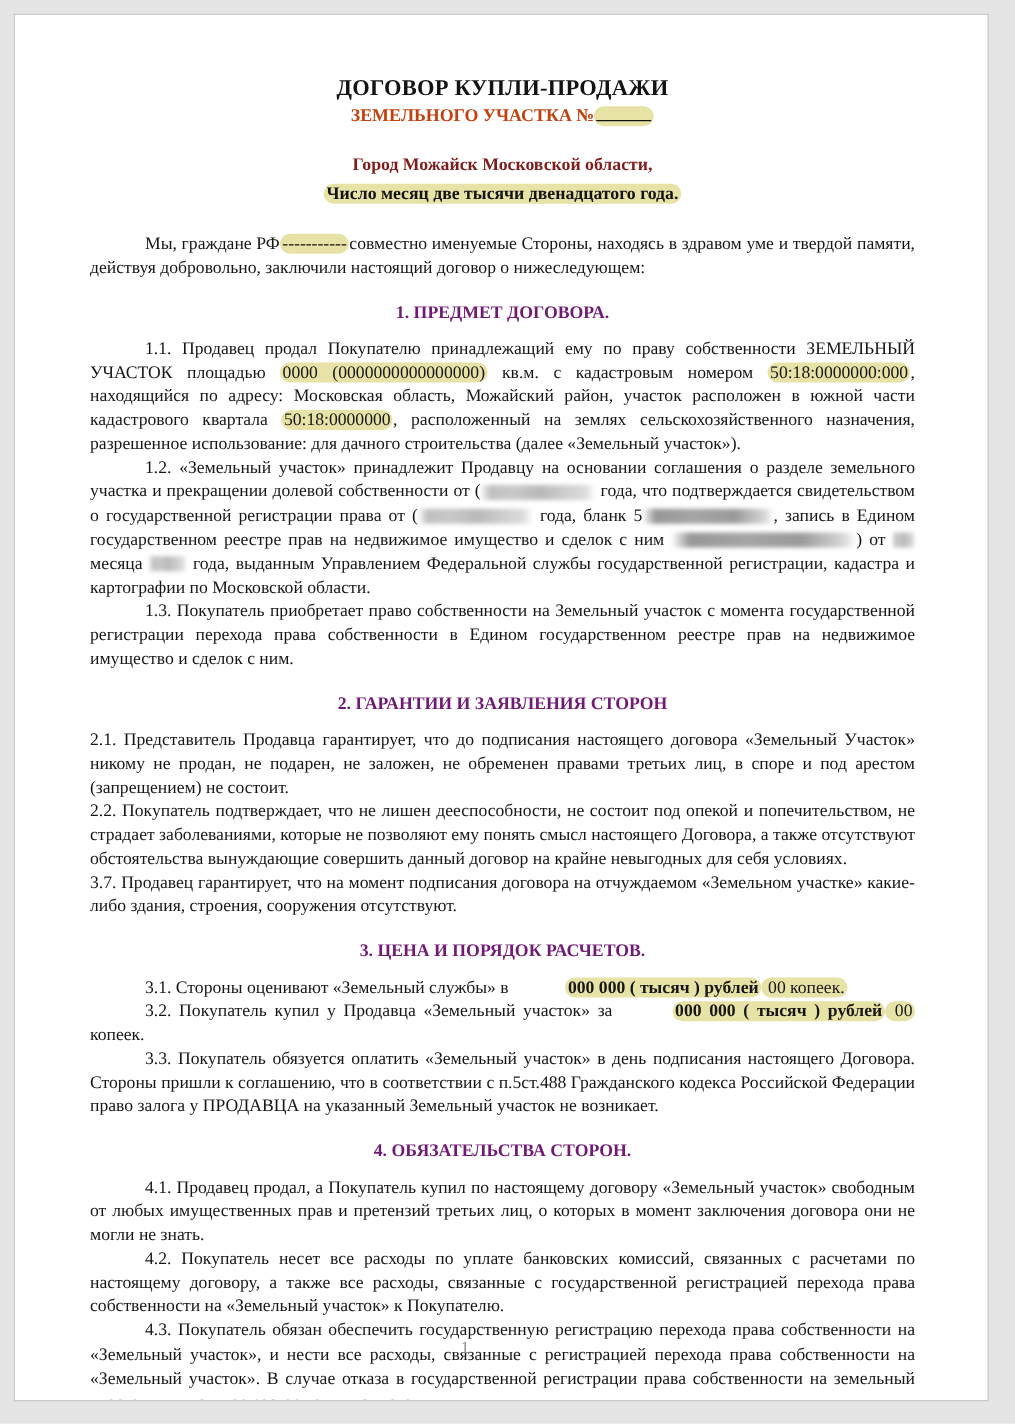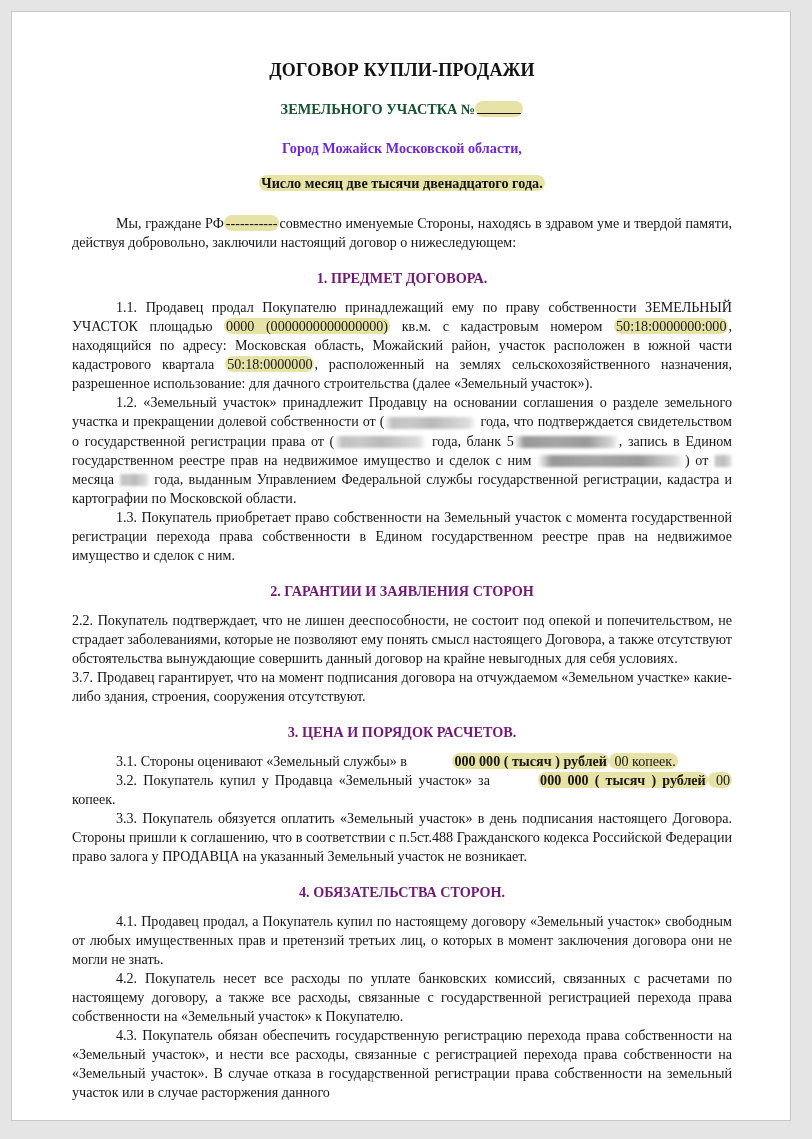--- a/index.html
+++ b/index.html
@@ -35,35 +35,35 @@
     font-weight: bold;
     font-size: 18px;
     letter-spacing: 0.2px;
     line-height: 1.18;
     color: #131313;
   }
   .doc-subtitle {
     text-align: center;
     font-weight: bold;
     font-size: 14.3px;
-    margin-top: 20px;
-    color: #14532d;
+    margin-top: 4px;
+    color: #c2410c;
   }
   .city-line {
     text-align: center;
     font-weight: bold;
     font-size: 14.2px;
     margin-top: 22px;
-    color: #6d28d9;
+    color: #7f1d1d;
   }
   .date-line {
     text-align: center;
     font-weight: bold;
     font-size: 14.2px;
-    margin-top: 18px;
+    margin-top: 6px;
     color: #131313;
   }
   p.body-par {
     margin: 0;
     font-size: 14.1px;
     line-height: 1.355;
     text-align: justify;
     color: #161616;
     -webkit-hyphens: none;
     hyphens: none;
@@ -159,20 +159,21 @@
     <div id="sections-host">
         <div class="gap-md"></div>
         <h2 class="section-head">1. ПРЕДМЕТ ДОГОВОРА.</h2>
         <div class="gap-sm"></div>
         <p class="body-par indent"><span>1.1.</span> <span>Продавец продал Покупателю принадлежащий ему по праву собственности ЗЕМЕЛЬНЫЙ УЧАСТОК площадью </span><span class="hl">0000 (0000000000000000)</span><span> кв.м. с кадастровым номером </span><span class="hl">50:18:0000000:000</span><span>, находящийся по адресу: Московская область, Можайский район, участок расположен в южной части кадастрового квартала </span><span class="hl">50:18:0000000</span><span>, расположенный на землях сельскохозяйственного назначения, разрешенное использование: для дачного строительства (далее «Земельный участок»).</span></p>
         <p class="body-par indent"><span>1.2.</span> <span>«Земельный участок» принадлежит Продавцу на основании соглашения о разделе земельного участка и прекращении долевой собственности от (</span><span class="redact" style="width: 92px;"></span><span> года, что подтверждается свидетельством о государственной регистрации права от (</span><span class="redact" style="width: 92px;"></span><span> года, бланк 5</span><span class="redact dark" style="width: 105px;"></span><span>, запись в Едином государственном реестре прав на недвижимое имущество и сделок с ним </span><span class="redact dark" style="width: 148px;"></span><span>)   от </span><span class="redact" style="width: 18px;"></span><span> месяца </span><span class="redact" style="width: 30px;"></span><span> года, выданным Управлением Федеральной службы государственной регистрации, кадастра и картографии по Московской области.</span></p>
         <p class="body-par indent"><span>1.3.</span> <span>Покупатель приобретает право собственности на Земельный участок с момента государственной регистрации перехода права собственности в Едином государственном реестре прав на недвижимое имущество и сделок с ним.</span></p>
         <div class="gap-md"></div>
         <h2 class="section-head">2. ГАРАНТИИ И ЗАЯВЛЕНИЯ СТОРОН</h2>
         <div class="gap-sm"></div>
+        <p class="body-par"><span>2.1.</span> <span>Представитель Продавца гарантирует, что до подписания настоящего договора «Земельный Участок» никому не продан, не подарен, не заложен, не обременен правами третьих лиц, в споре и под арестом (запрещением) не состоит.</span></p>
         <p class="body-par"><span>2.2.</span> <span>Покупатель подтверждает, что не лишен дееспособности, не состоит под опекой и попечительством, не страдает заболеваниями, которые не позволяют ему понять смысл настоящего Договора, а также отсутствуют обстоятельства вынуждающие совершить данный договор на крайне невыгодных для себя условиях.</span></p>
         <p class="body-par"><span>3.7.</span> <span>Продавец гарантирует, что на момент подписания договора на отчуждаемом «Земельном участке» какие-либо здания, строения, сооружения отсутствуют.</span></p>
         <div class="gap-md"></div>
         <h2 class="section-head">3. ЦЕНА И ПОРЯДОК РАСЧЕТОВ.</h2>
         <div class="gap-sm"></div>
         <p class="body-par indent"><span>3.1.</span> <span>Стороны оценивают «Земельный службы» в </span><span class="hl hl-b">000 000 ( тысяч ) рублей</span><span class="hl"> 00 копеек.</span></p>
         <p class="body-par indent"><span>3.2.</span> <span>Покупатель купил у Продавца «Земельный участок» за </span><span class="hl hl-b">000 000 ( тысяч ) рублей</span><span class="hl"> 00</span><span> копеек.</span></p>
         <p class="body-par indent"><span>3.3.</span> <span>Покупатель обязуется оплатить «Земельный участок» в день подписания настоящего Договора. Стороны пришли к соглашению, что в соответствии с п.5ст.488 Гражданского кодекса Российской Федерации право залога у ПРОДАВЦА на указанный Земельный участок не возникает.</span></p>
         <div class="gap-md"></div>
         <h2 class="section-head">4. ОБЯЗАТЕЛЬСТВА СТОРОН.</h2>

